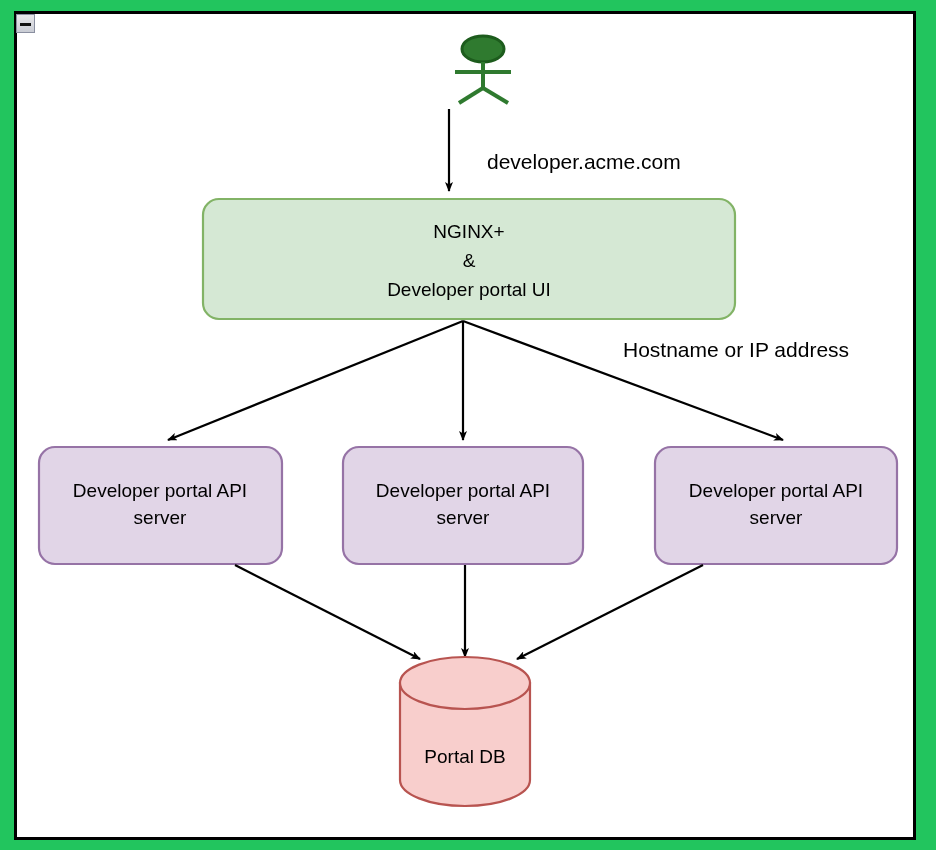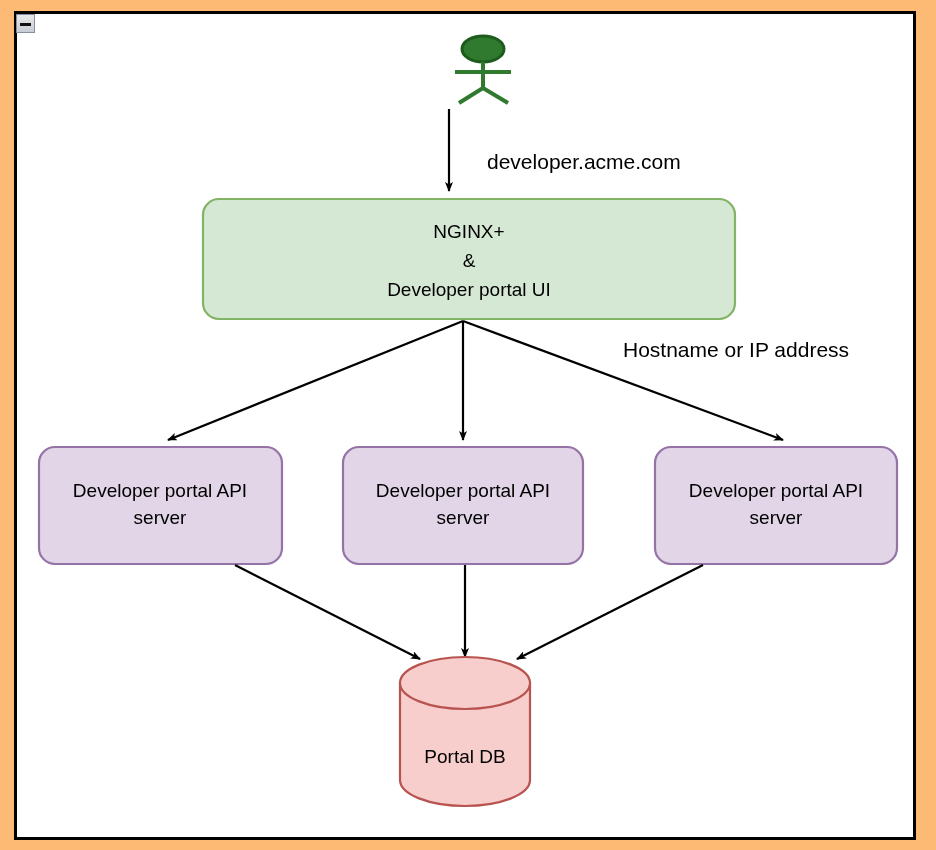--- a/index.html
+++ b/index.html
@@ -7,21 +7,21 @@
     padding: 0;
     background: #ffffff;
   }
   body {
     font-family: "Liberation Sans", sans-serif;
   }
   #canvas {
     position: relative;
     width: 936px;
     height: 850px;
-    background: #fdba74;
+    background: #22c55e;
     overflow: hidden;
   }
   #diagram-frame {
     position: absolute;
     left: 14px;
     top: 11px;
     width: 902px;
     height: 829px;
     border: 3px solid #000000;
     box-sizing: border-box;

